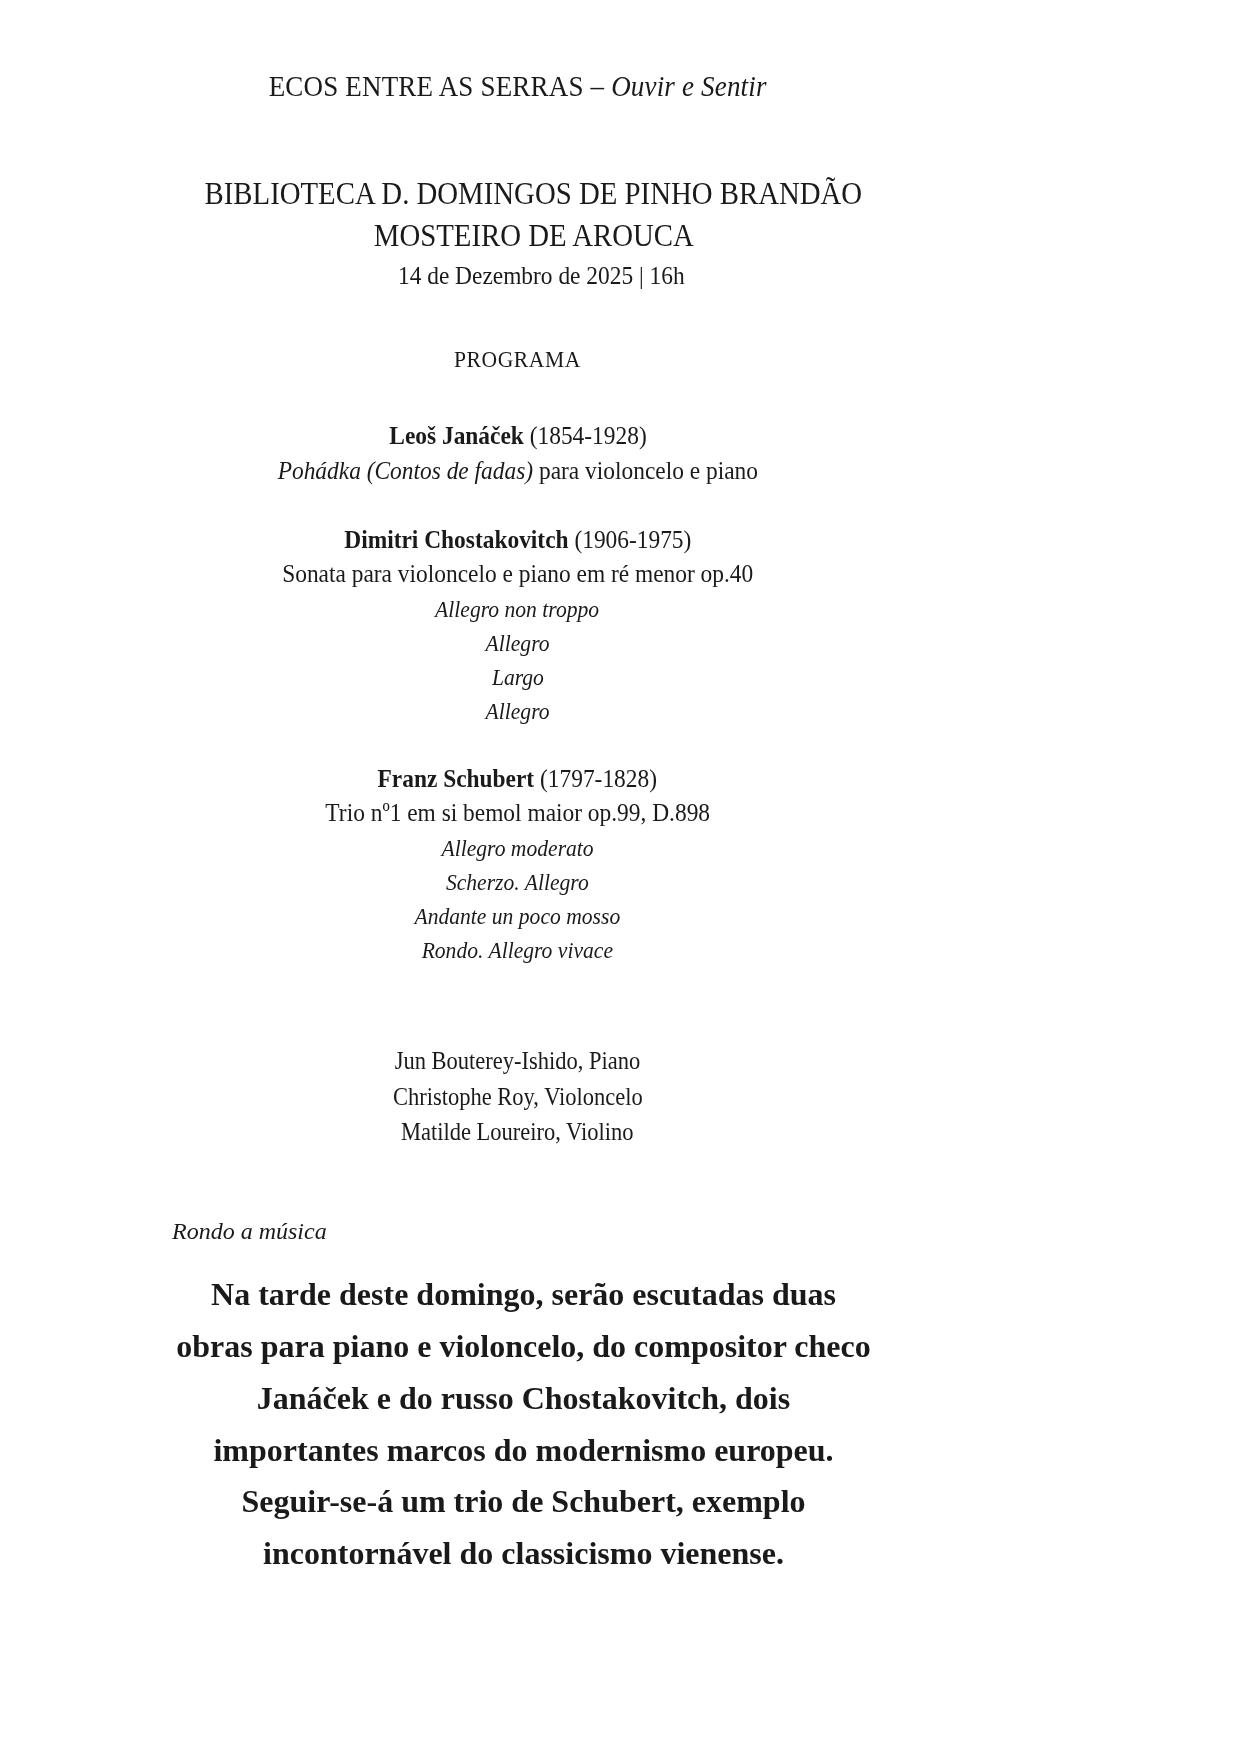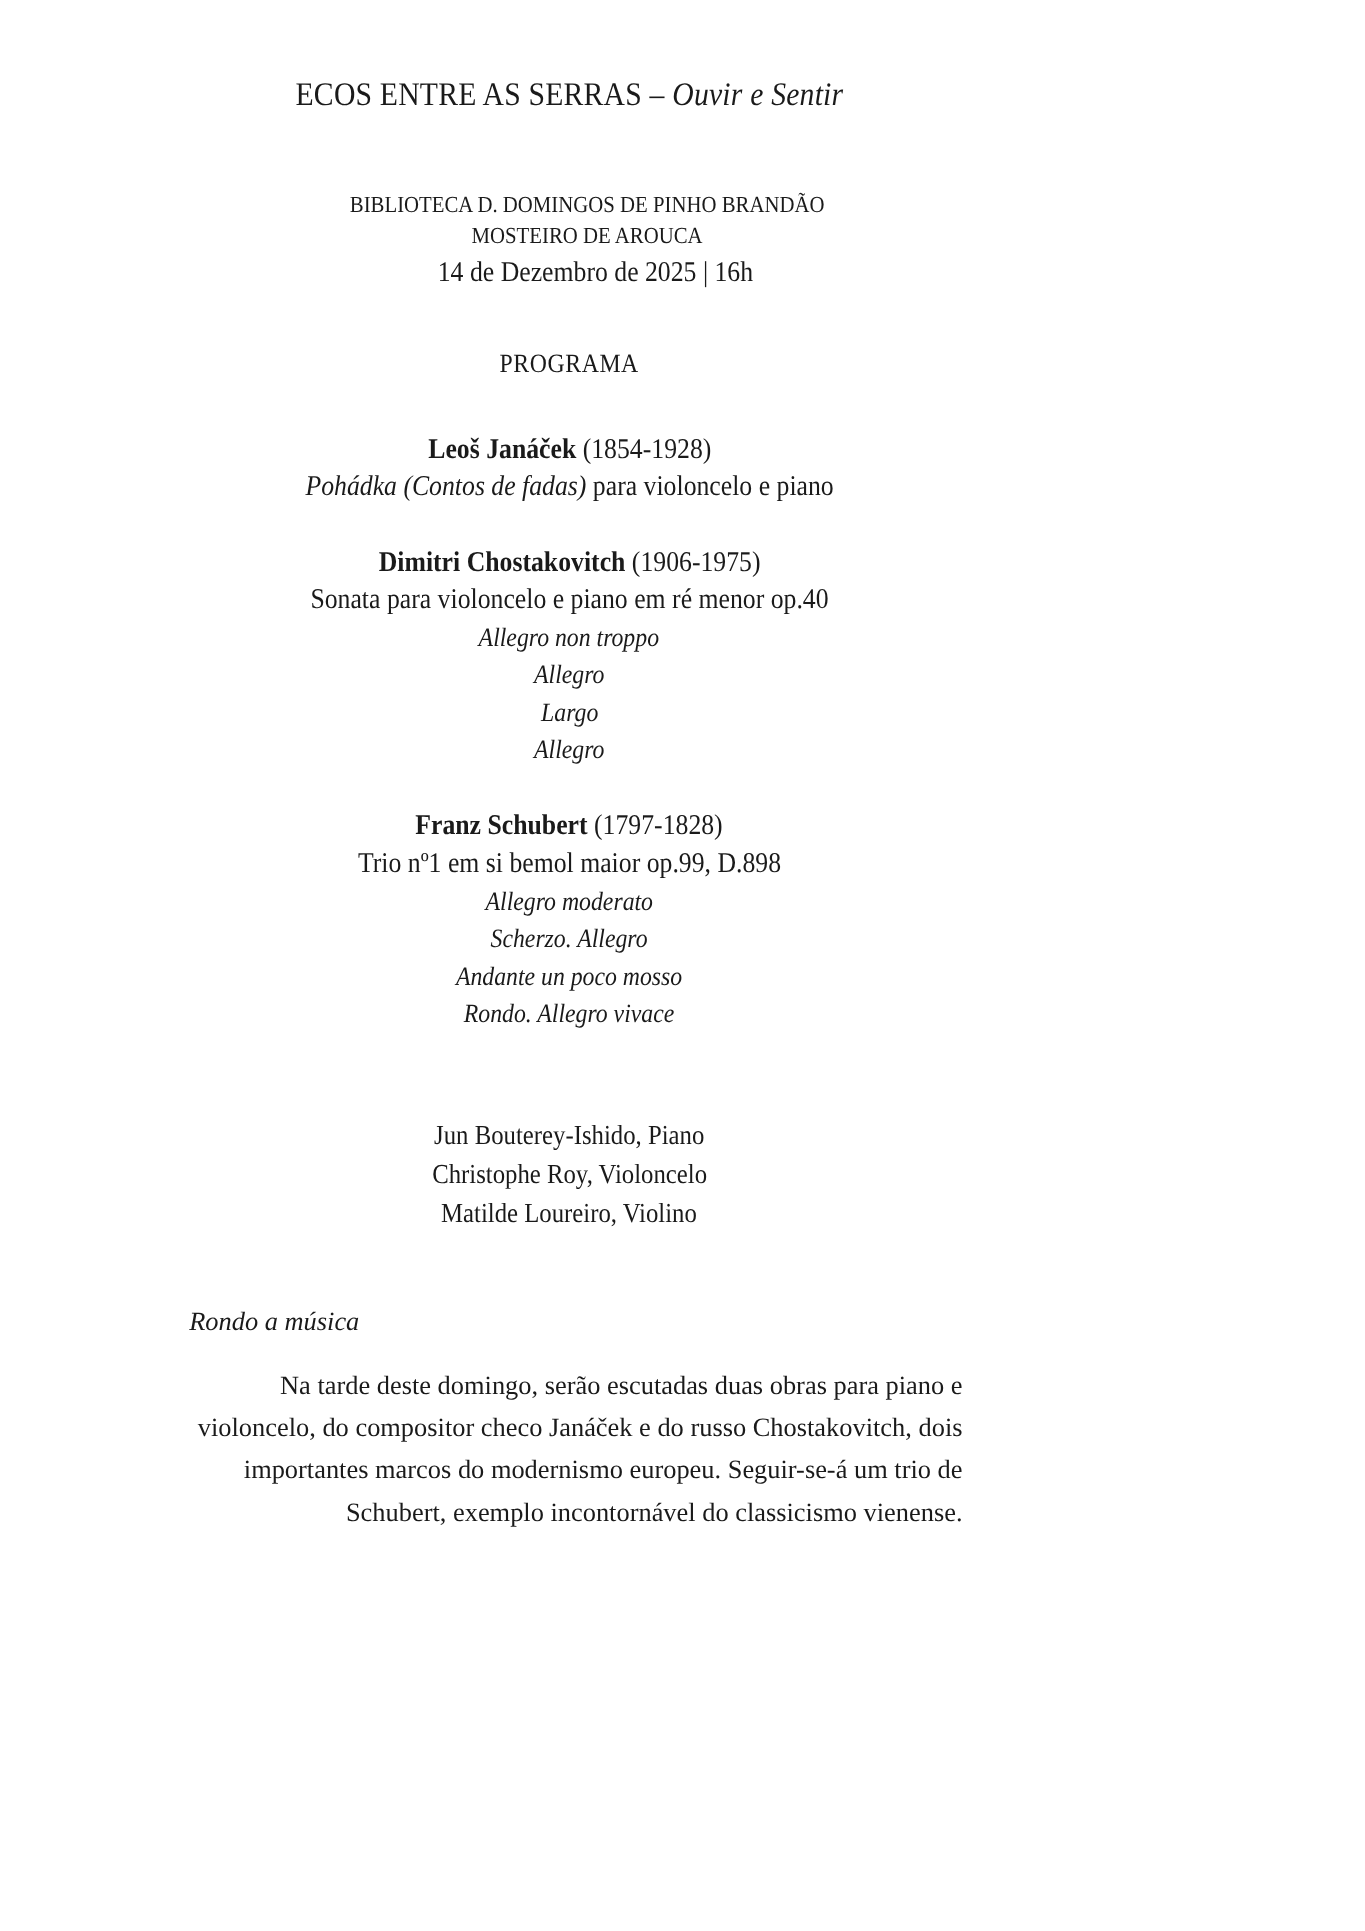--- a/index.html
+++ b/index.html
@@ -50,21 +50,21 @@
   .cycle-line {
     font-size: 26px;
     line-height: 1.25;
     margin-top: 6px;
     white-space: nowrap;
   }
 
   
   .venue-block { margin-top: 70px; }
   .venue-line {
-    font-size: 21px;
+    font-size: 32px;
     line-height: 1.30;
     white-space: nowrap;
     padding-left: 32px;
   }
   .date-line {
     font-size: 26px;
     line-height: 1.30;
     margin-top: 2px;
     white-space: nowrap;
     margin-left: 48px;
@@ -116,23 +116,24 @@
     padding-left: 172px;
     padding-right: 160px;
   }
   .notes-heading {
     font-size: 24px;
     font-style: italic;
     line-height: 1.3;
     margin-bottom: 22px;
   }
   .notes-body {
-    font-size: 24px;
+    font-size: 32px;
     line-height: 1.62;
-    text-align: right;
+    text-align: center;
+    font-weight: bold;
   }
 </style>
 </head>
 <body>
 
 <div class="page">
 
   <div class="header-block center">
     <div class="event-title">
       <span class="cond">

